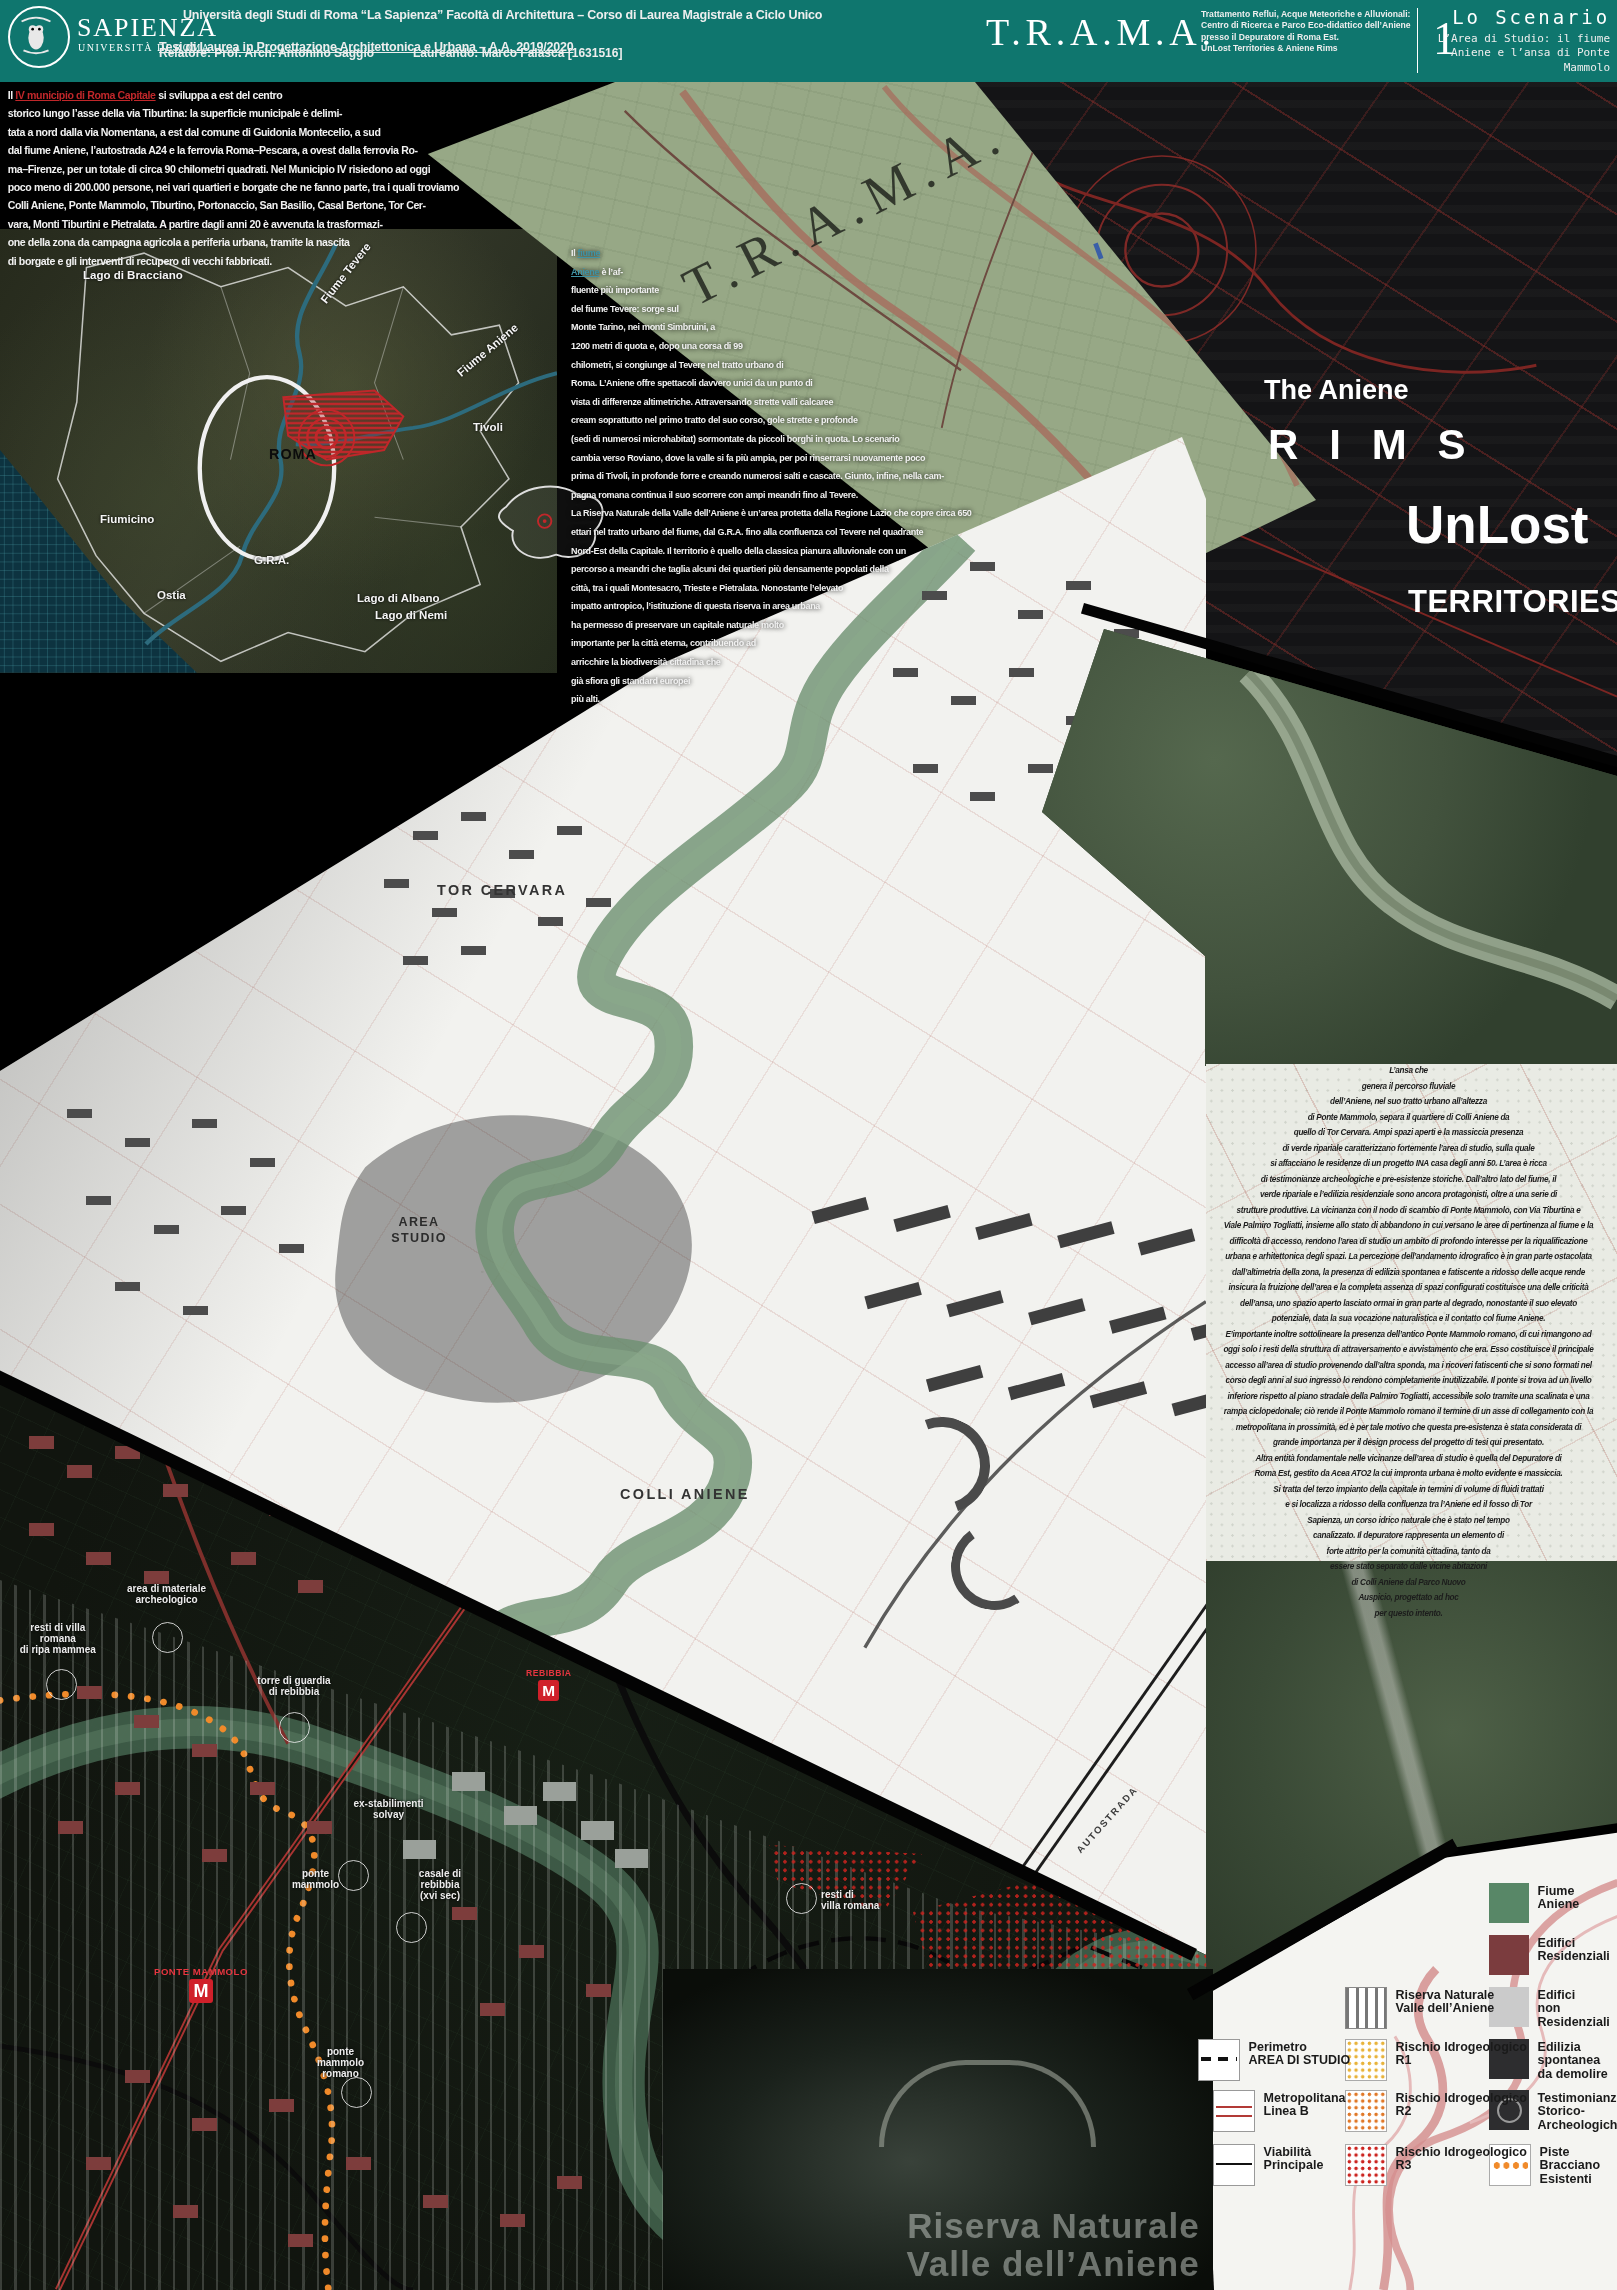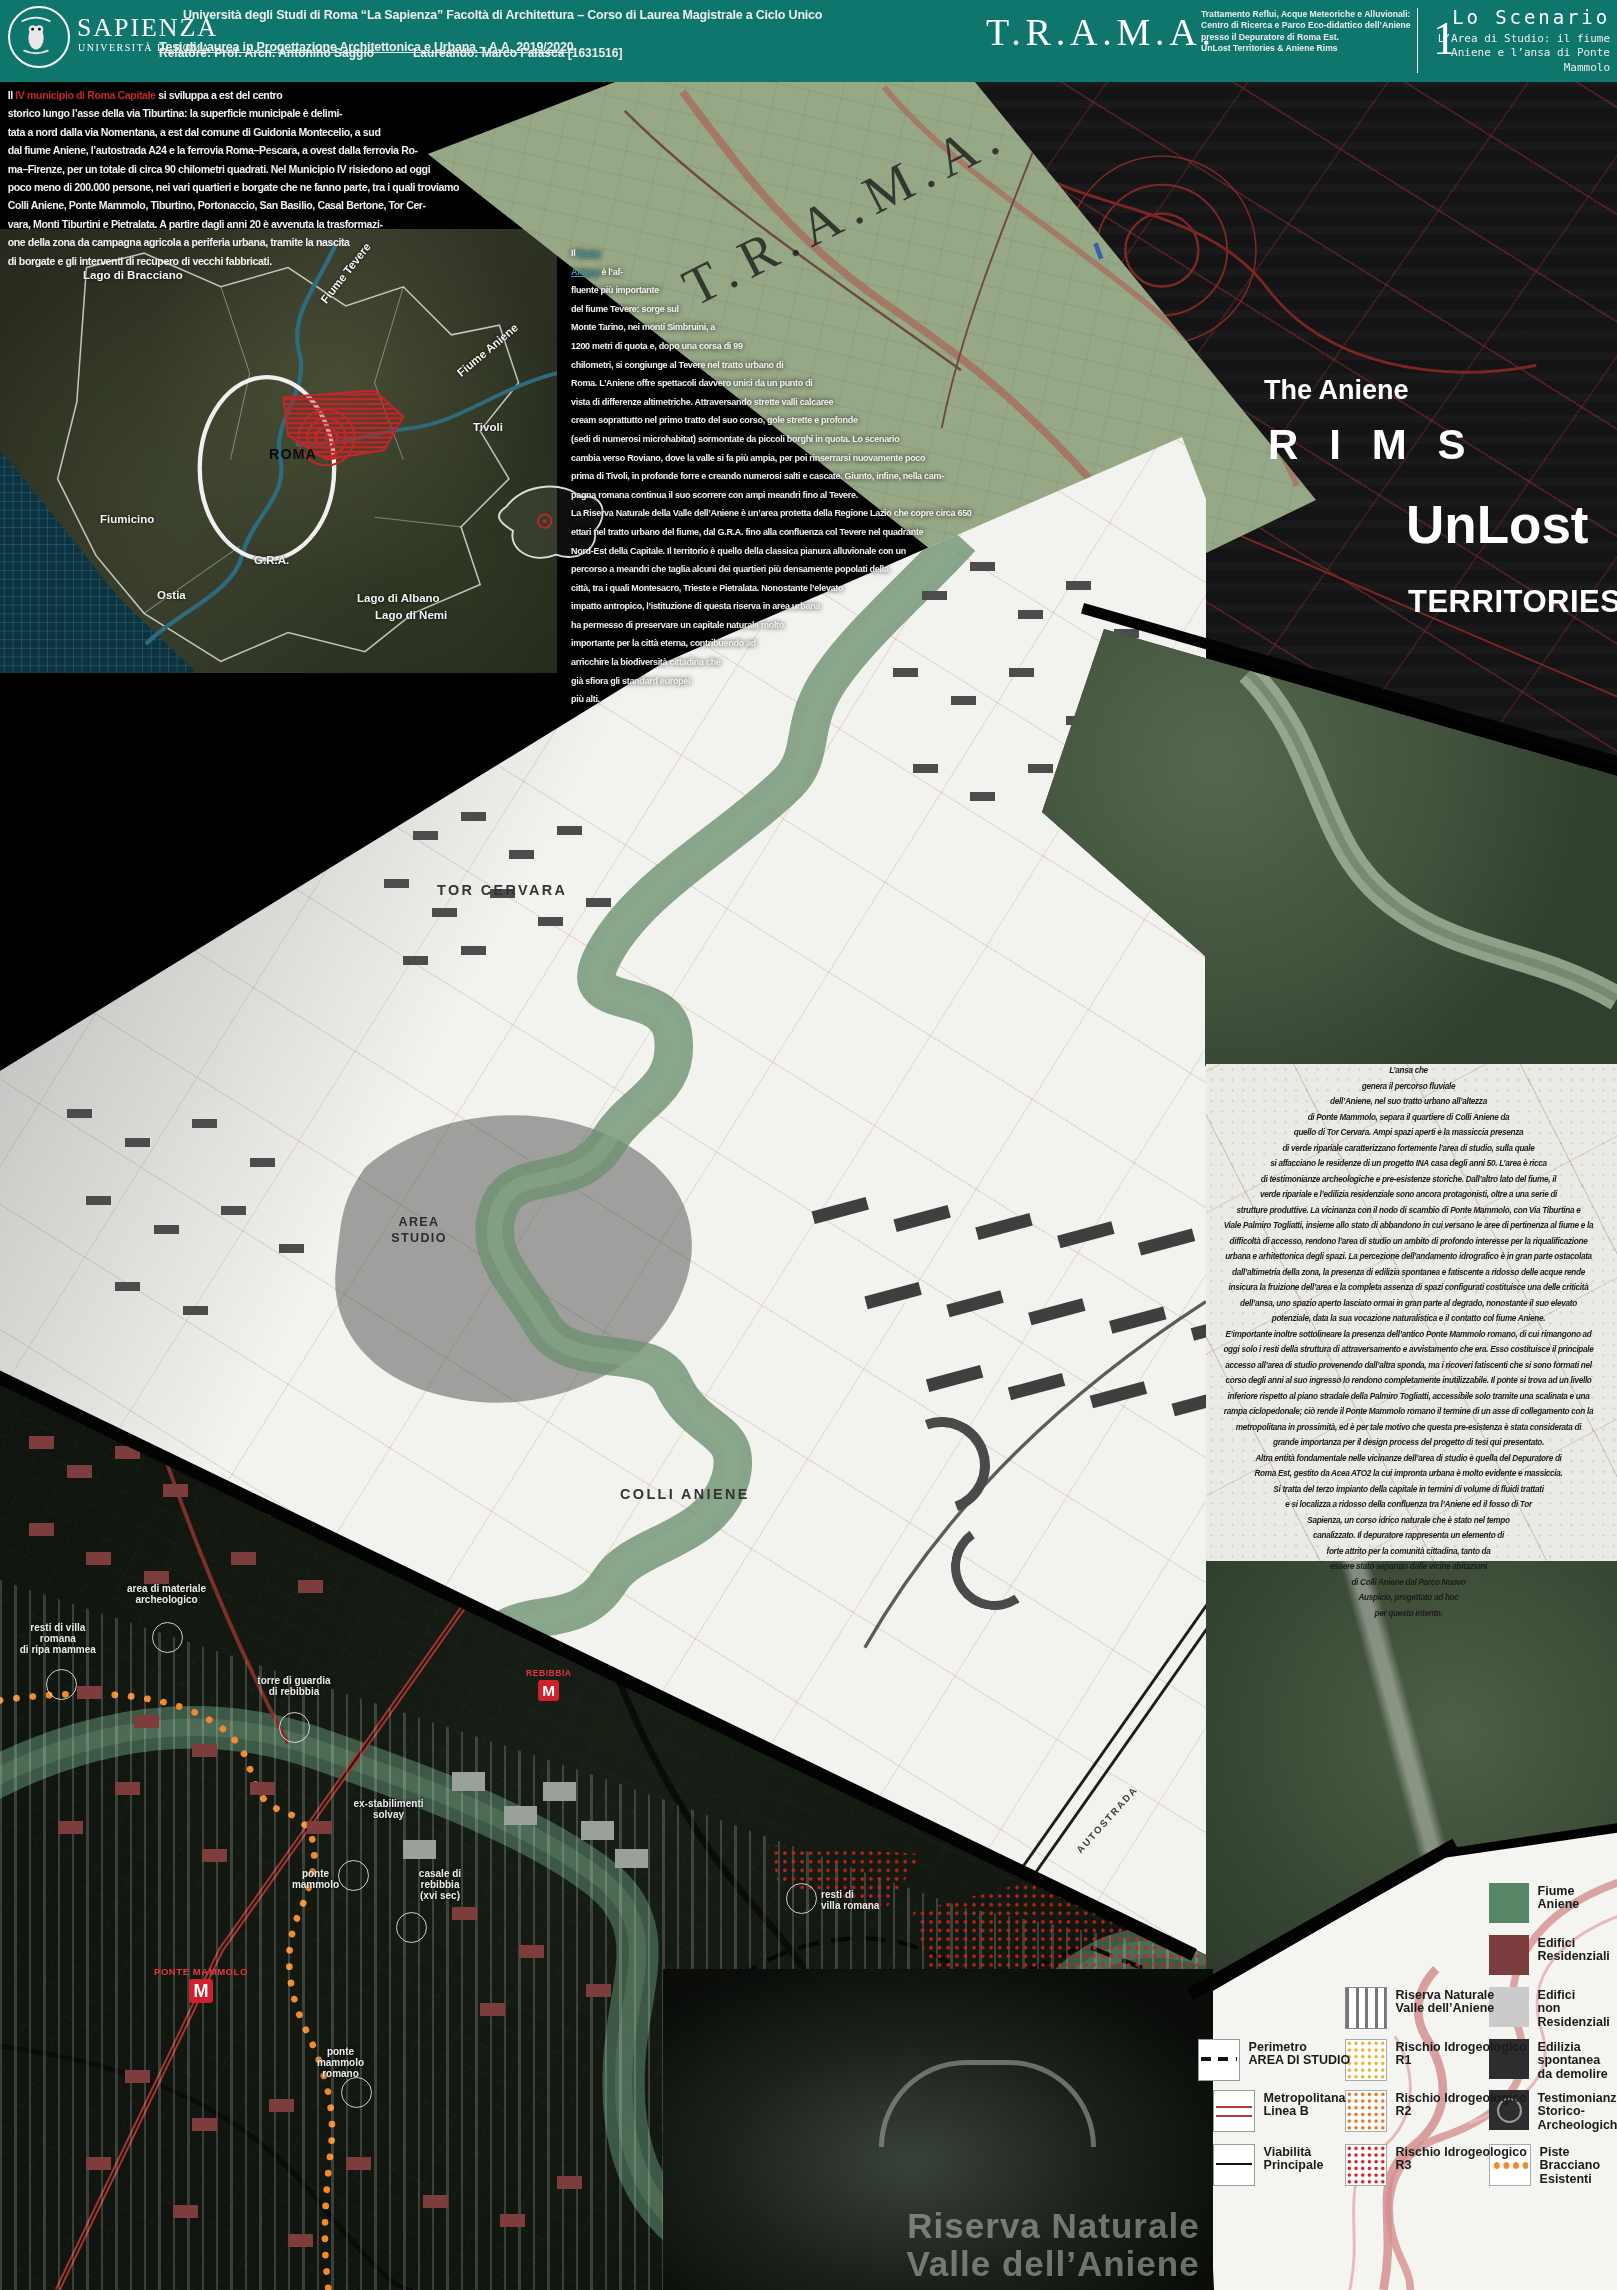--- a/index.html
+++ b/index.html
@@ -19,21 +19,21 @@
   .acronym{left:986px;top:9.6px;font-family:"Liberation Serif",serif;font-size:38px;font-weight:400;letter-spacing:4.8px;color:#fff;}
   .projdesc{left:1201px;top:8.6px;font-size:8.6px;font-weight:700;line-height:1.35;white-space:pre-line;}
   .hdr-div{left:1417px;top:7.7px;width:1.4px;height:65px;background:#fff;}
   .panelnum{left:1433px;top:11.5px;font-family:"Liberation Serif",serif;font-size:46px;font-weight:400;color:#fff;}
   .scen-t{left:1278px;top:5.8px;width:332px;text-align:right;font-family:"DejaVu Sans Mono",monospace;font-size:19px;letter-spacing:2.9px;color:#fff;}
   .scen-s{left:1278px;top:32px;width:332px;text-align:right;font-family:"DejaVu Sans Mono",monospace;font-size:11px;line-height:1.3;white-space:pre-line;color:#eee;}
 
   
   .txt{white-space:pre;font-weight:700;z-index:18;}
   .intro{left:7.7px;top:86px;font-size:10.6px;line-height:18.4px;letter-spacing:-0.4px;color:#f1f1f1;}
-  .hl-red{color:#c0272a;}
+  .hl-red{color:#c0272a;text-decoration:underline;}
   .hl-teal{color:#3f93a6;text-decoration:underline;}
   .aniene-blk{left:571px;top:244px;font-size:9px;line-height:18.6px;letter-spacing:-0.3px;color:#f1f1f1;text-shadow:0 0 4.8px rgba(0,0,0,.95);}
   .ansa-blk{left:1199px;top:1063px;width:419px;text-align:center;white-space:pre-line;font-weight:700;
             font-size:8.2px;line-height:15.5px;letter-spacing:-0.3px;color:#1c1c1c;z-index:18;font-style:italic;}
 
   
   .satmap{left:0;top:229px;width:557px;height:444px;z-index:2;overflow:hidden;
     background:
       radial-gradient(circle at 62% 35%,rgba(90,95,60,.5),transparent 45%),
       radial-gradient(circle at 30% 60%,rgba(70,80,50,.45),transparent 50%),

